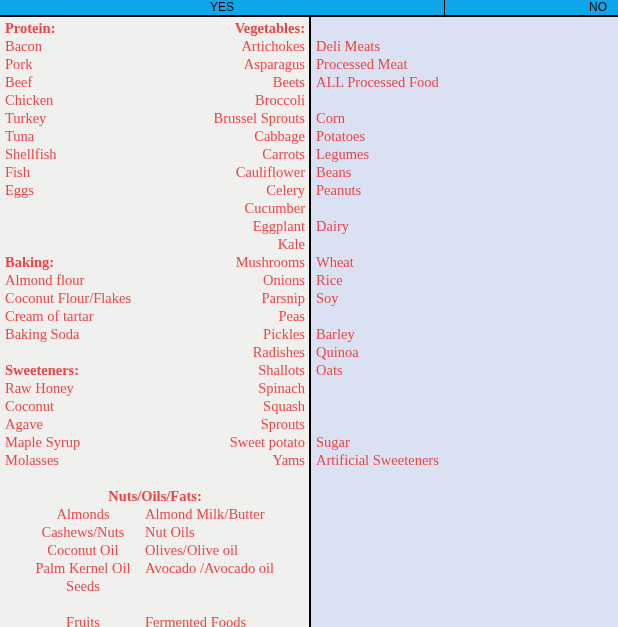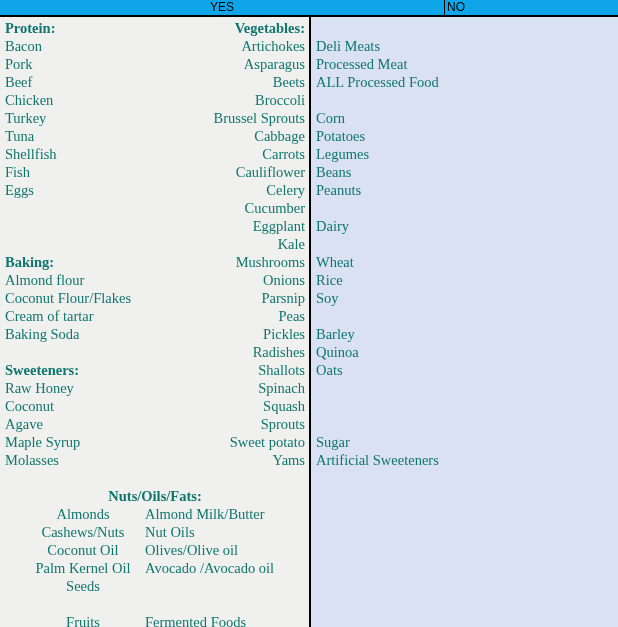--- a/index.html
+++ b/index.html
@@ -49,21 +49,21 @@
     width: 1px;
     height: 15px;
     background: #000000;
   }
   .header-no {
     position: absolute;
     left: 447px; top: 0;
     width: 160px;
     height: 15px;
     line-height: 15px;
-    text-align: left;
+    text-align: right;
   }
 
   
   .panel-yes {
     position: absolute;
     left: 0; top: 17px;
     width: 309px;
     height: 610px;
     background: #f0f0ee;
   }
@@ -86,21 +86,21 @@
   .rows {
     position: absolute;
     left: 0; top: 19px;
     width: 618px;
   }
   .row {
     position: relative;
     height: 18px;
     line-height: 18px;
     font-size: 14.5px;
-    color: #0f766e;
+    color: #ef4444;
     white-space: nowrap;
   }
 
   .cell {
     position: absolute;
     top: 0;
     height: 18px;
     line-height: 18px;
     overflow: hidden;
   }

